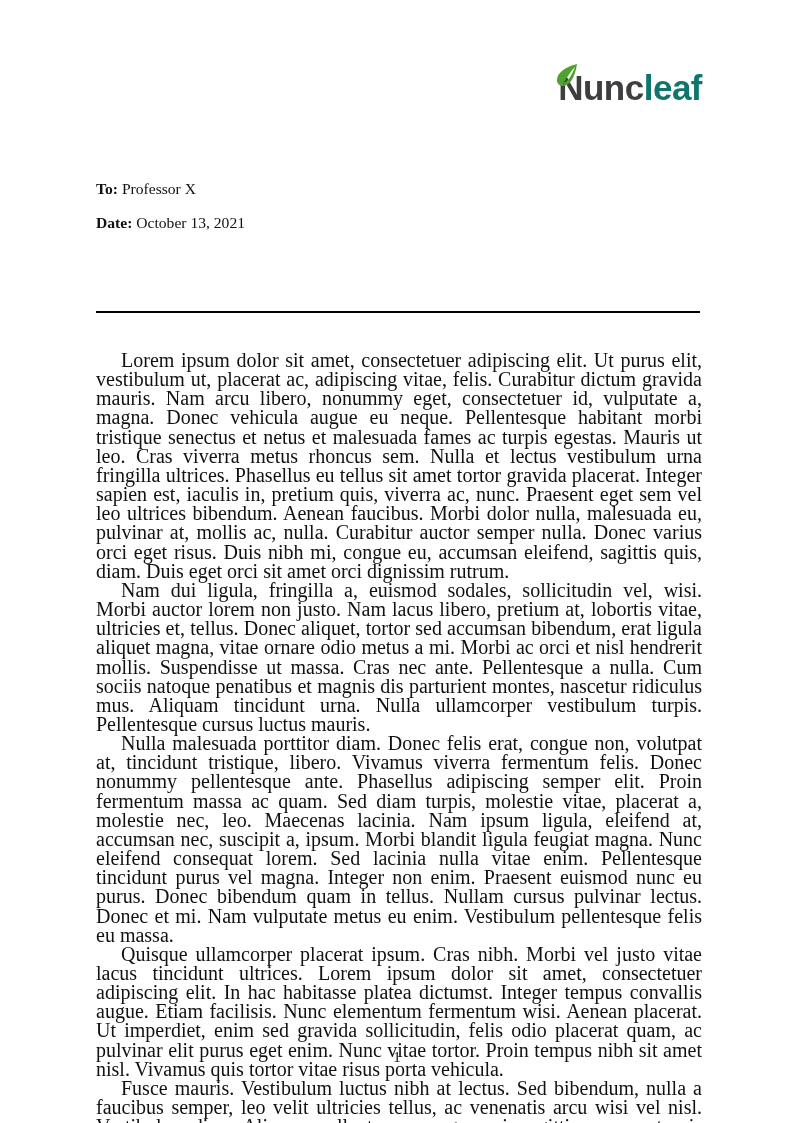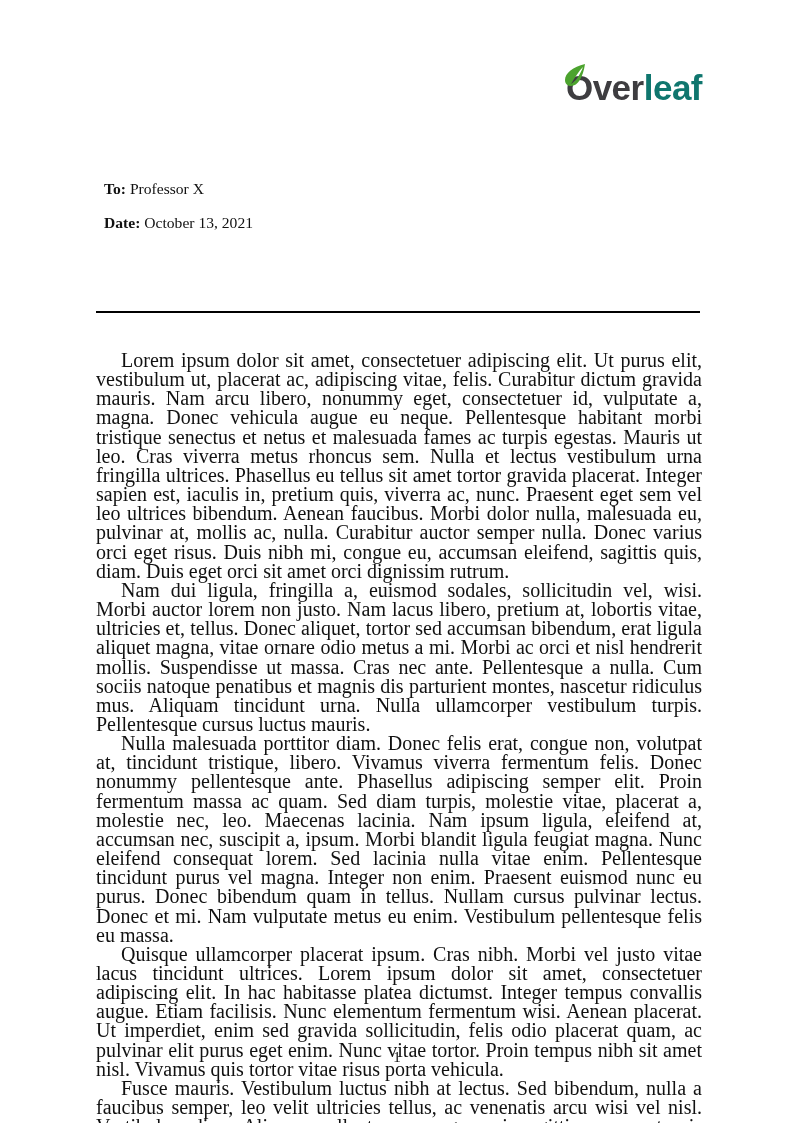--- a/index.html
+++ b/index.html
@@ -34,21 +34,21 @@
   }
 
   
   .fields {
     position:absolute;
     left:96px; top:179px;
     width:604px;
     font-size:15.6px;
     line-height:19px;
   }
-  .field { margin:0 0 15px 8px; }
+  .field { margin:0 0 15px 0; }
   .field .label { font-weight:bold; }
   .field .value { font-weight:normal; }
 
   .divider {
     position:absolute;
     left:96px;
     width:604px;
     top:311px;
     height:2px;
     background:#000000;
@@ -81,21 +81,21 @@
 <body>
 
 <div class="page">
 
   <div class="logo">
     <span class="leaf-mark">
       <svg viewBox="0 0 26 24" width="26" height="24" xmlns="http://www.w3.org/2000/svg">
         <path d="M22 1 C10 4 2 10 2 17 c0 4 3 6 6 6 c7 0 12 -9 14 -22 z
                  M20 4 c-3 8 -7 14 -12 17 c4 -7 8 -13 12 -17 z" fill="#4CA32E" fill-rule="evenodd"></path>
       </svg>
-    </span><span class="logo-over">Over</span><span class="logo-leaf">leaf</span>
+    </span><span class="logo-over">Nunc</span><span class="logo-leaf">leaf</span>
   </div>
 
   <div class="fields">
     <div class="field">
       <span class="label">To:</span>
       <span class="value">Professor X</span>
     </div>
     <div class="field">
       <span class="label">Date:</span>
       <span class="value">October 13, 2021</span>

